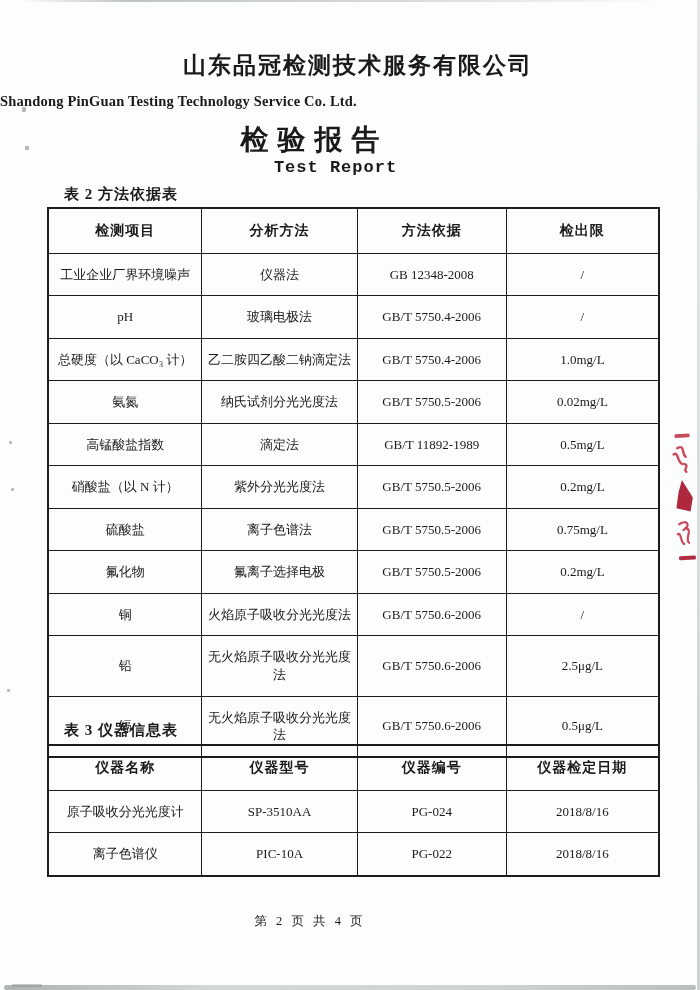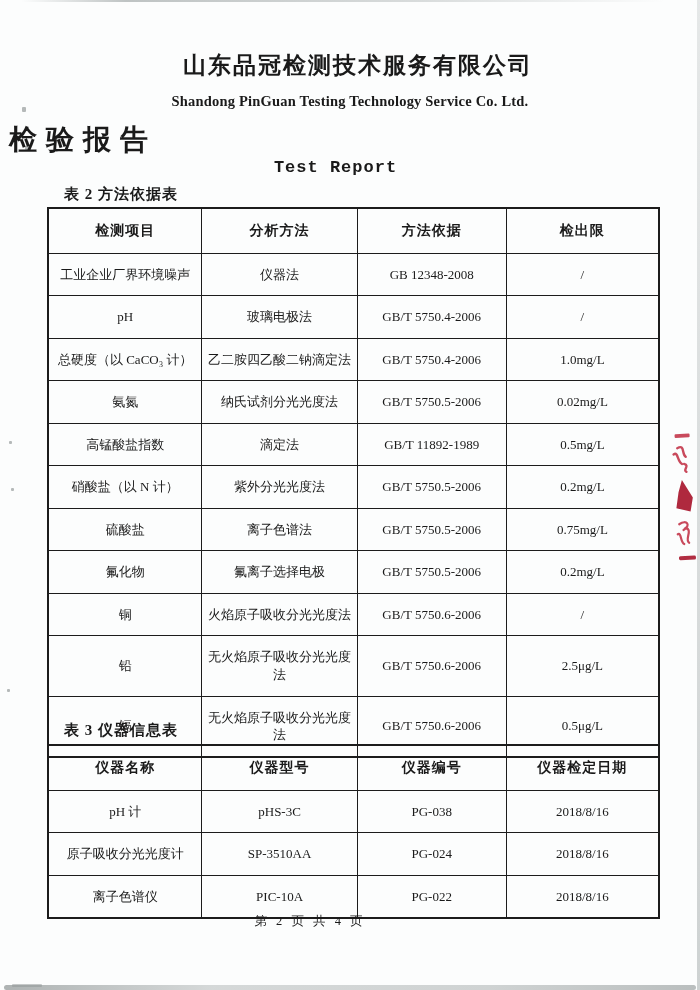--- a/index.html
+++ b/index.html
@@ -22,25 +22,25 @@
   .speck{position:absolute;background:#8f9595;opacity:.65;border-radius:1px;}
 
   
   .company-cn{
     position:absolute;left:0;top:50px;width:700px;text-align:center;
     font-size:23px;font-weight:bold;letter-spacing:2px;
     font-family:"Liberation Serif","DejaVu Serif",serif;
     padding-left:8px;
   }
   .company-en{
-    position:absolute;left:0;top:93px;width:700px;text-align:center;
+    position:absolute;left:0;top:93px;width:700px;text-align:left;
     font-size:14.5px;font-weight:bold;letter-spacing:.2px;
   }
   .title-cn{
-    position:absolute;left:0;top:121px;width:620px;text-align:left;
+    position:absolute;left:0;top:121px;width:620px;text-align:center;
     font-size:28px;font-weight:bold;letter-spacing:9px;text-indent:9px;
   }
   .title-en{
     position:absolute;left:0;top:158px;width:671px;text-align:center;
     font-size:17px;font-weight:bold;letter-spacing:1px;
     font-family:"Liberation Mono","DejaVu Sans Mono",monospace;
   }
 
   .caption{
     position:absolute;left:64px;font-size:15px;font-weight:bold;letter-spacing:1px;
@@ -201,26 +201,20 @@
     <thead>
       <tr>
         <th>仪器名称</th>
         <th>仪器型号</th>
         <th>仪器编号</th>
         <th>仪器检定日期</th>
       </tr>
     </thead>
     <tbody>
       <tr>
-        <td>pH 计</td>
-        <td>pHS-3C</td>
-        <td>PG-038</td>
-        <td>2018/8/16</td>
-      </tr>
-      <tr>
         <td>原子吸收分光光度计</td>
         <td>SP-3510AA</td>
         <td>PG-024</td>
         <td>2018/8/16</td>
       </tr>
       <tr>
         <td>离子色谱仪</td>
         <td>PIC-10A</td>
         <td>PG-022</td>
         <td>2018/8/16</td>

